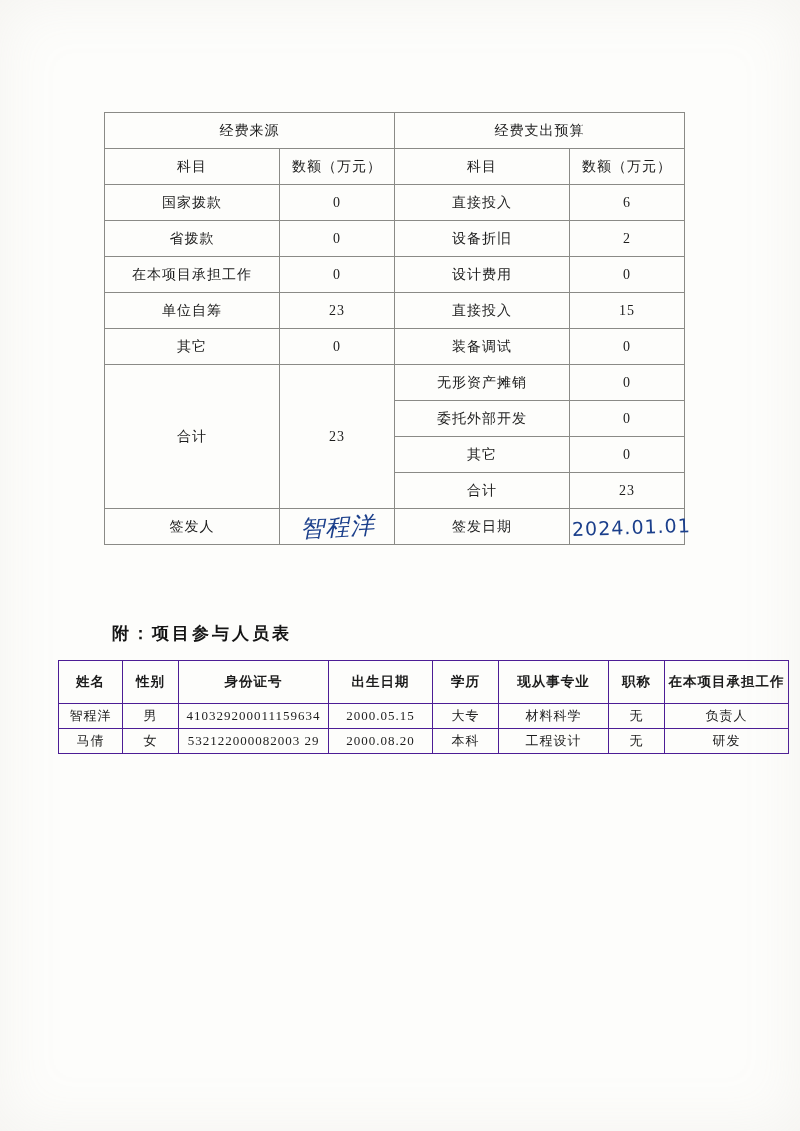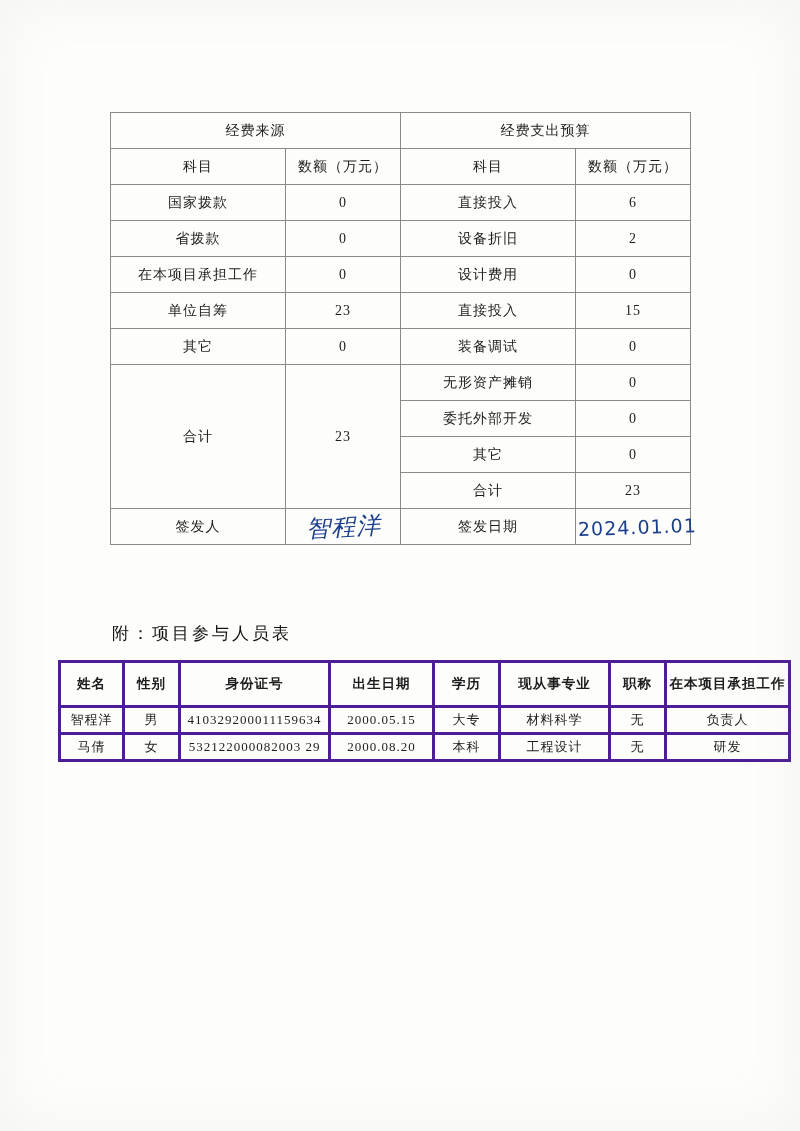--- a/index.html
+++ b/index.html
@@ -17,21 +17,21 @@
   }
   .page {
     position: absolute;
     inset: 0;
     background: #fdfdfb;
   }
 
   
   .budget-wrap {
     position: absolute;
-    left: 110px;
+    left: 104px;
     top: 112px;
     width: 580px;
   }
   table.budget {
     border-collapse: collapse;
     width: 100%;
     table-layout: fixed;
   }
   table.budget td {
     border: 1px solid #8a8a86;
@@ -74,39 +74,39 @@
     transform: rotate(-2deg);
     display: inline-block;
   }
 
   
   .attach-title {
     position: absolute;
     left: 112px;
     top: 622px;
     font-size: 17px;
-    font-weight: normal;
+    font-weight: bold;
     letter-spacing: 3px;
     color: #141414;
   }
 
   
   .staff-wrap {
     position: absolute;
     left: 58px;
     top: 660px;
     width: 690px;
   }
   table.staff {
     border-collapse: collapse;
     width: 100%;
     table-layout: fixed;
   }
   table.staff th, table.staff td {
-    border: 3px solid #4c1d95;
+    border: 1px solid #4c1d95;
     text-align: center;
     vertical-align: middle;
     font-size: 13px;
     letter-spacing: 1px;
     height: 24px;
     color: #1c1c1c;
     font-weight: normal;
     padding: 0 2px;
   }
   table.staff thead th {

